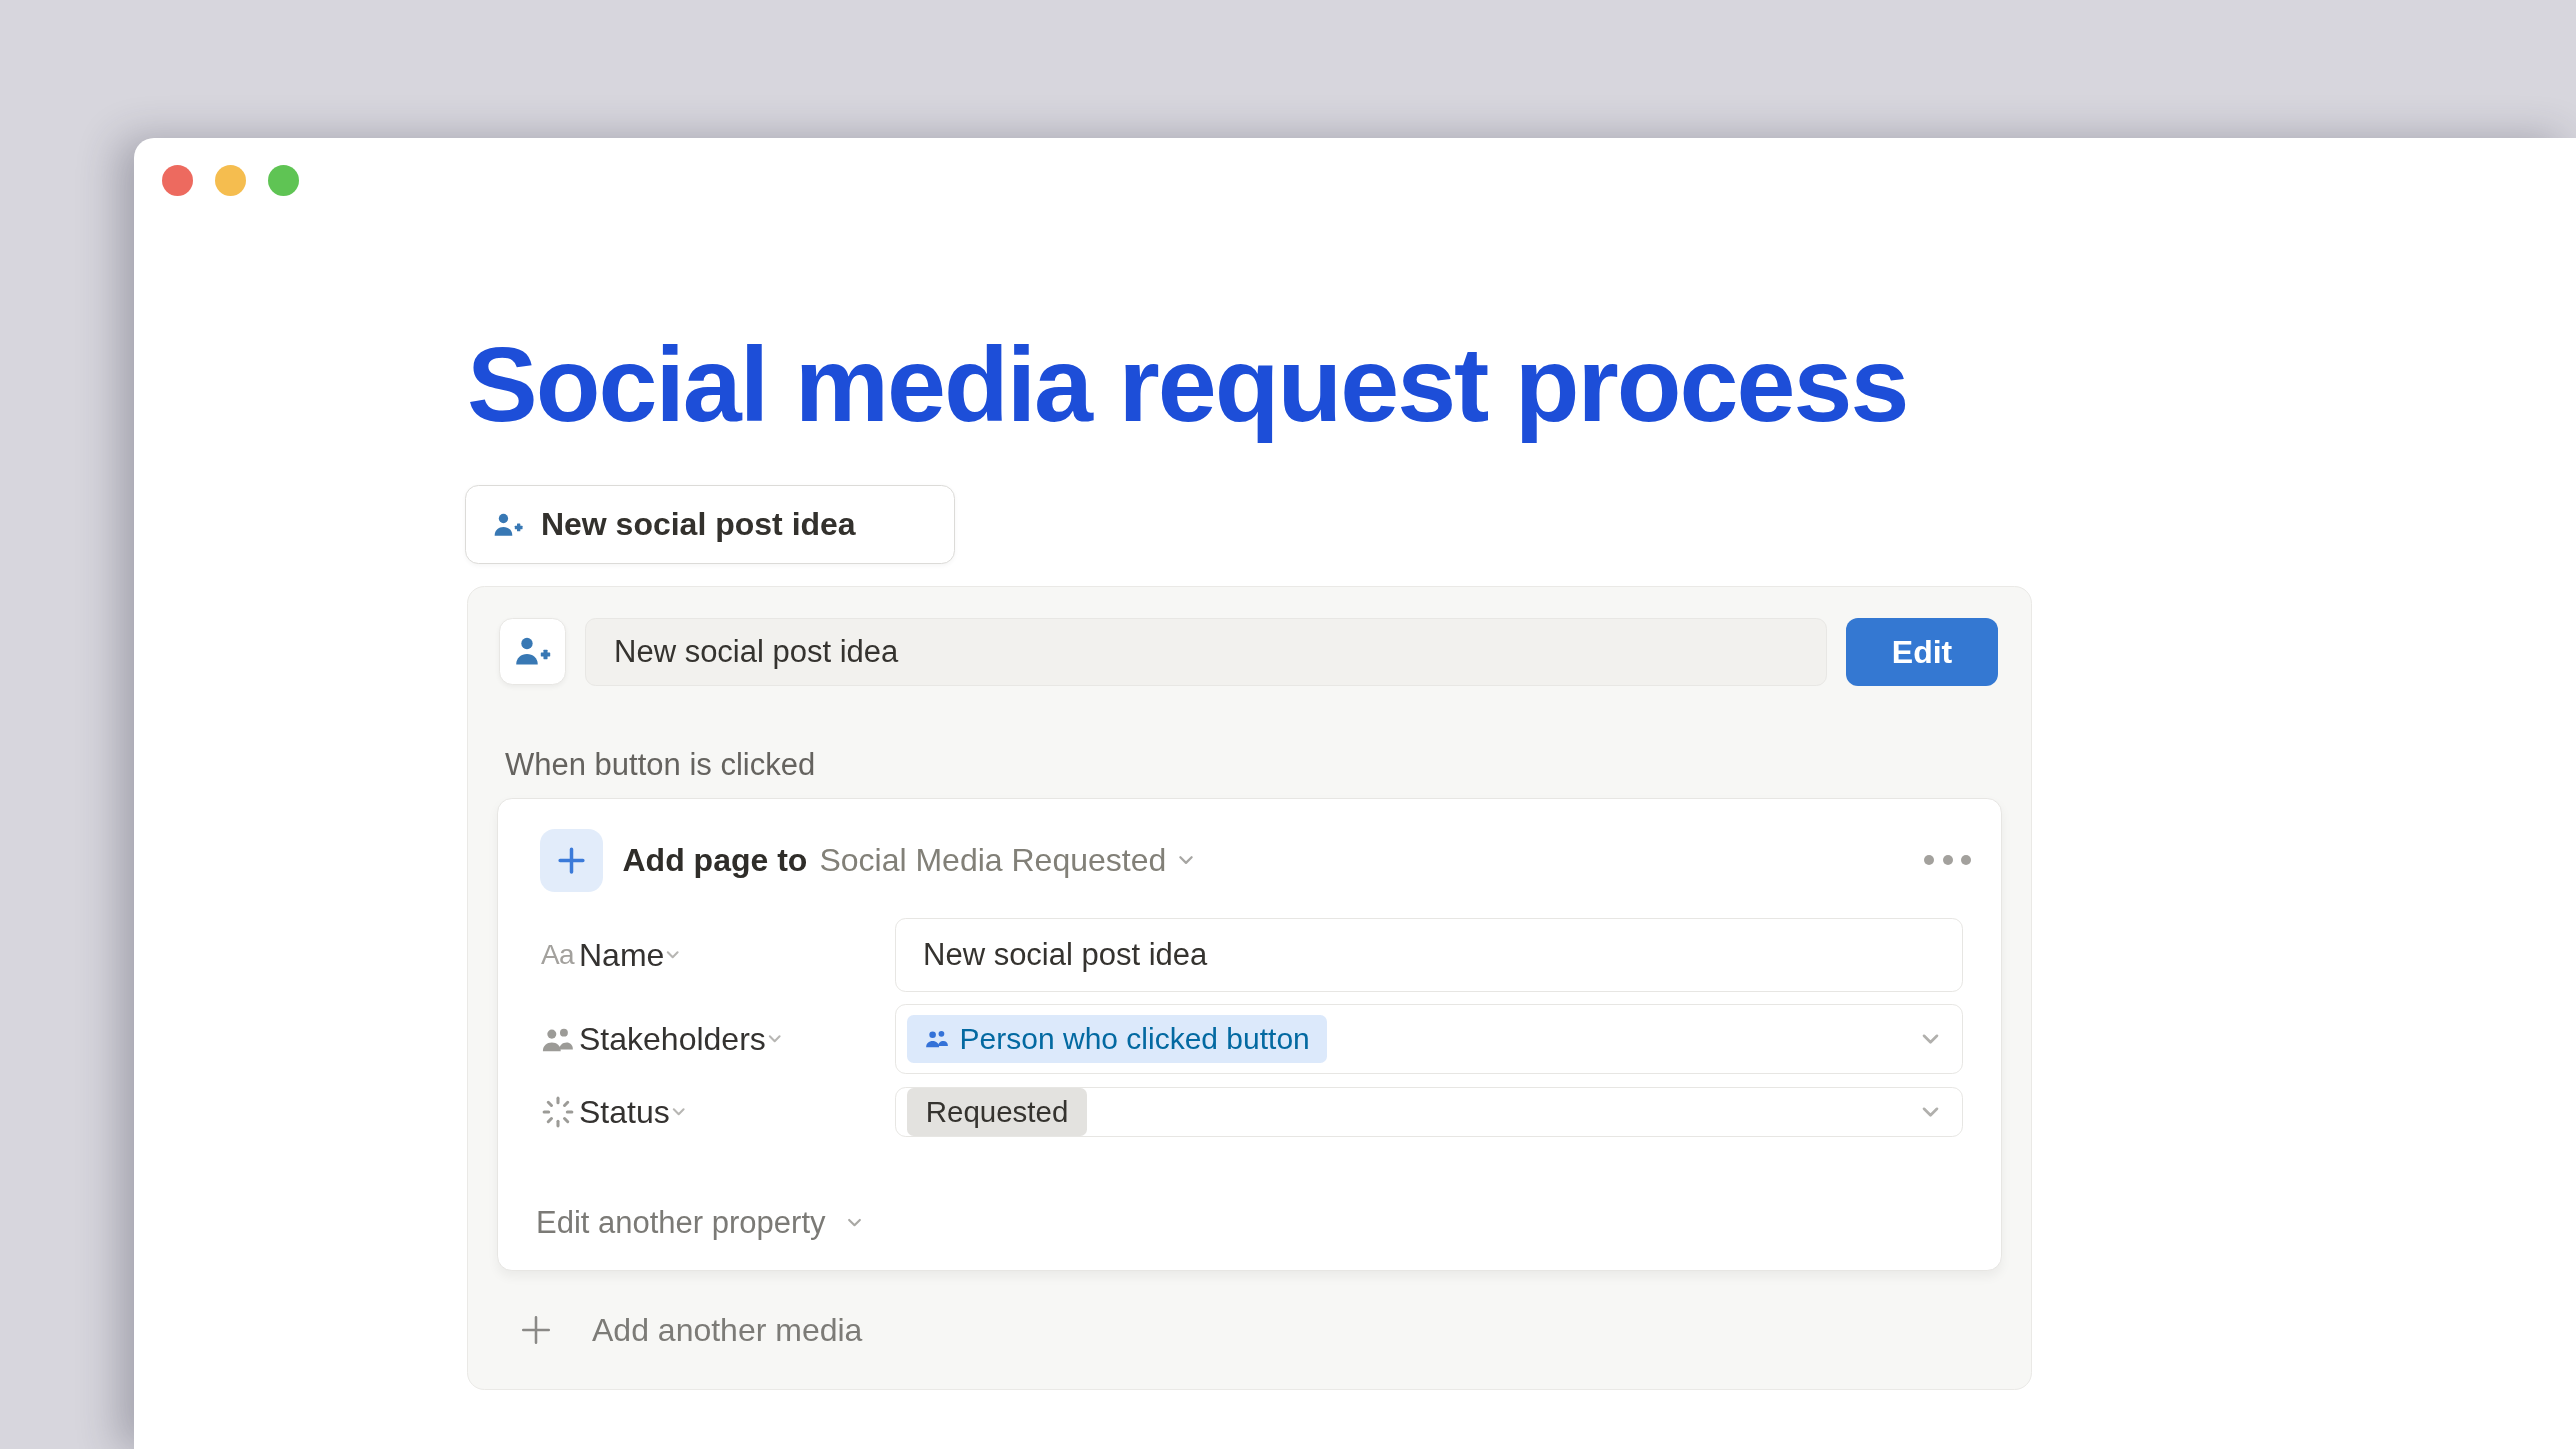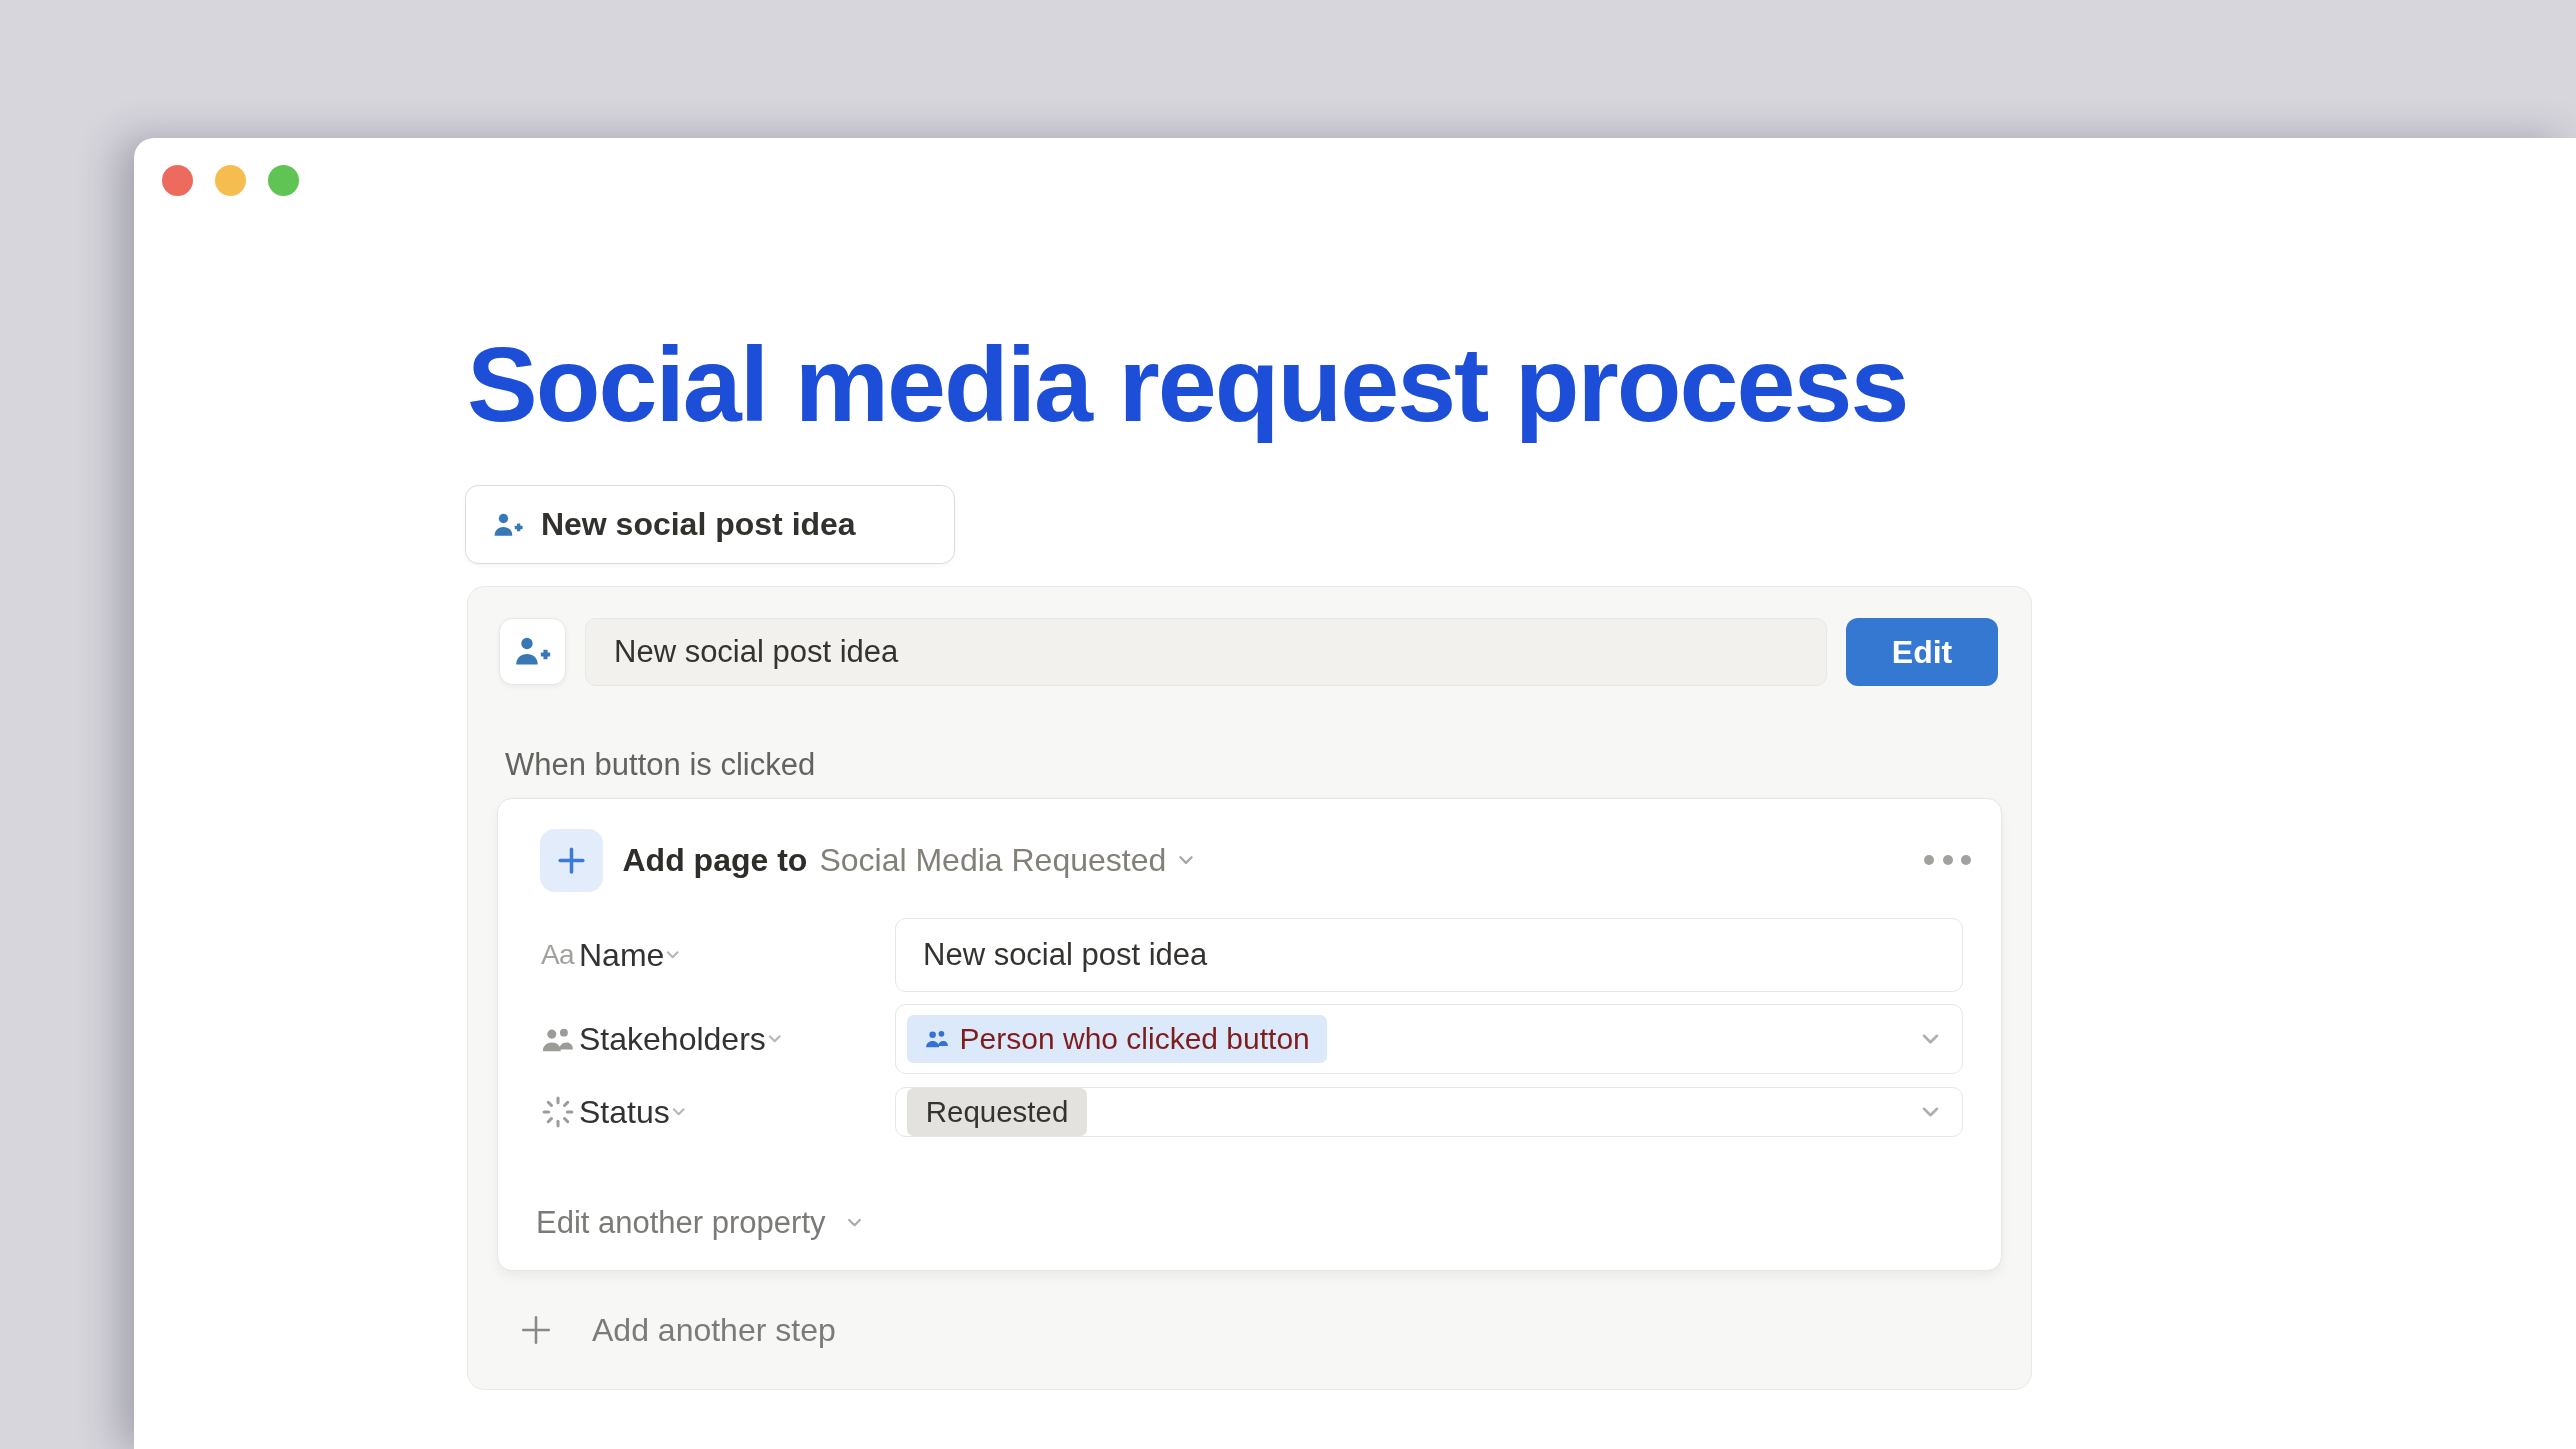--- a/index.html
+++ b/index.html
@@ -97,21 +97,21 @@
   .aa-glyph { font-size:28px; color:#a3a19d; font-weight:500; letter-spacing:-0.7px; }
   .prop-label .p-text { font-size:32px; color:#343230; font-weight:500; white-space:nowrap; }
   .prop-input {
     flex:1; height:100%; position:relative;
     background:#ffffff; border:1.3px solid #e7e6e3; border-radius:10.7px;
     display:flex; align-items:center;
   }
   .prop-input.text-value { padding:0 27px; font-size:31px; color:#35332f; cursor:text; }
   .prop-input.has-chip { padding:0 10.7px; cursor:pointer; }
   .chip { display:flex; align-items:center; border-radius:6.7px; height:48px; white-space:nowrap; }
-  .chip.person { background:#dce9fb; color:#7f1d1d; gap:10px; padding:0 17.4px; font-size:30px; }
+  .chip.person { background:#dce9fb; color:#0369a1; gap:10px; padding:0 17.4px; font-size:30px; }
   .chip.tag    { background:#e3e2df; color:#35332f; padding:12px 19px; font-size:29.5px; }
   .input-chev { position:absolute; right:20px; top:50%; transform:translateY(-50%); }
 
   .edit-another {
     position:absolute; left:38px; top:400px; height:47px;
     display:flex; align-items:center; gap:19px;
     font-size:31px; color:#7b7a76; cursor:pointer;
   }
 
   .add-step {
@@ -275,18 +275,18 @@
       </div>
 
     </div>
 
     <div class="add-step">
       <span style="display:flex;">
         <svg width="36" height="36" viewBox="0 0 24 24" fill="none" stroke="#8a8986" stroke-width="1.7" stroke-linecap="round">
           <path d="M12 3.5v17 M3.5 12h17"></path>
         </svg>
       </span>
-      <span class="label">Add another step</span>
+      <span class="label">Add another media</span>
     </div>
 
   </div>
 </div>
 
 
 </body></html>

